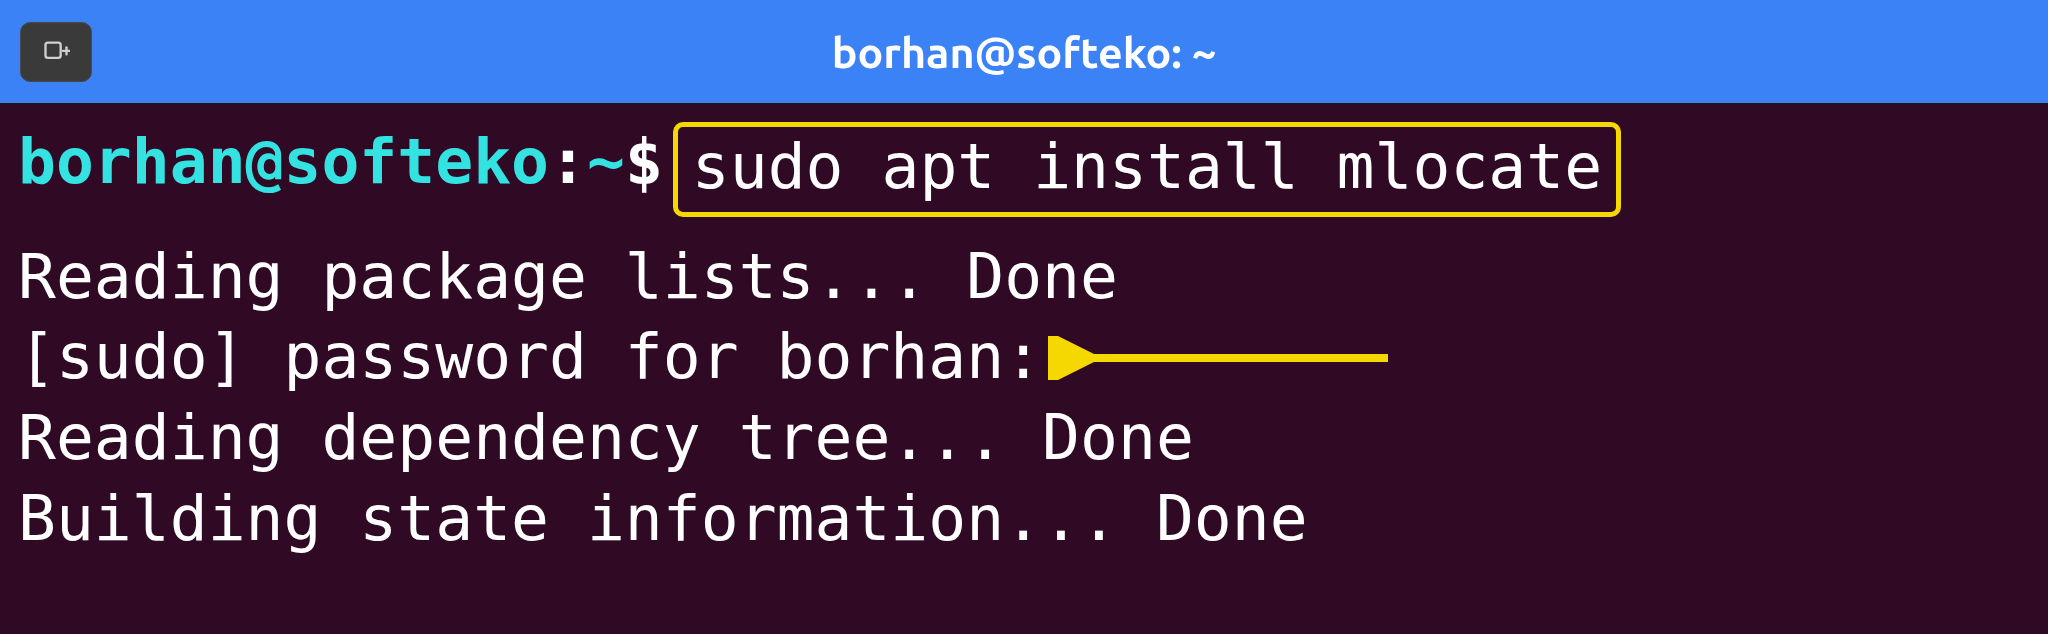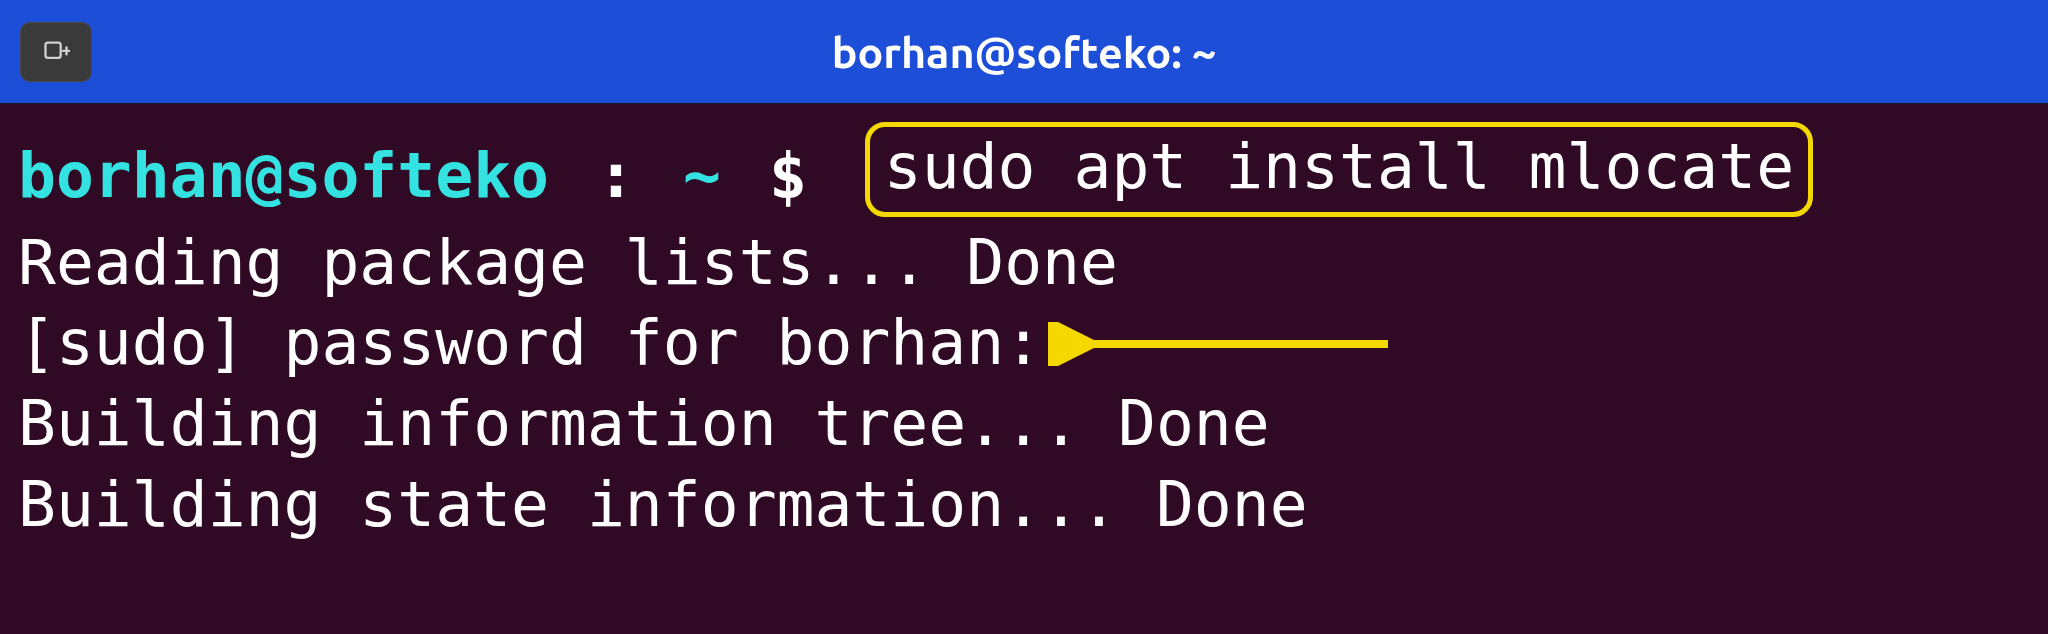--- a/index.html
+++ b/index.html
@@ -5,21 +5,21 @@
     * { margin: 0; padding: 0; box-sizing: border-box; }
     body {
       width: 2048px;
       height: 634px;
       background: #300a24;
       font-family: 'DejaVu Sans Mono', 'Ubuntu Mono', 'Consolas', monospace;
       overflow: hidden;
     }
     .titlebar {
       height: 104px;
-      background: #1d4ed8;
+      background: #3b82f6;
       display: flex;
       align-items: center;
       padding: 0 20px;
       position: relative;
       border-bottom: 1px solid #1a1a1a;
     }
     .new-tab-btn {
       width: 72px;
       height: 60px;
       background: #3a3a3a;
@@ -45,45 +45,44 @@
     }
     .terminal-body {
       padding: 18px 18px 0 18px;
       font-size: 63px;
       line-height: 1.28;
       font-family: 'DejaVu Sans Mono', 'Ubuntu Mono', 'Consolas', monospace;
       position: relative;
     }
     .prompt-line {
       display: flex;
-      align-items: flex-end;
+      align-items: flex-start;
       flex-wrap: nowrap;
-      margin-bottom: 6px;
-      gap: 48px;
+      margin-bottom: 20px;
     }
     .prompt-user {
       color: #34e2e2;
       font-weight: bold;
     }
     .prompt-colon {
       color: #ffffff;
       font-weight: bold;
     }
     .prompt-path {
       color: #34e2e2;
       font-weight: bold;
     }
     .prompt-dollar {
       color: #ffffff;
       font-weight: bold;
       margin-right: 10px;
     }
     .cmd-box {
       border: 5px solid #f5d800;
-      border-radius: 20px;
+      border-radius: 10px;
       padding: 0 14px 4px 14px;
       color: #ffffff;
       white-space: pre;
     }
     .output-line {
       color: #ffffff;
       white-space: pre;
     }
     .line2 {
       position: relative;
@@ -130,15 +129,15 @@
       <svg width="360" height="44" viewBox="0 0 360 44">
         <defs>
           <marker id="ah" markerWidth="14" markerHeight="14" refX="3" refY="7" orient="auto">
             <polygon points="14,0 0,7 14,14" fill="#f5d800"></polygon>
           </marker>
         </defs>
         <line x1="340" y1="22" x2="30" y2="22" stroke="#f5d800" stroke-width="8" marker-end="url(#ah)"></line>
       </svg>
     </span>
   </div>
-  <div class="output-line">Building information tree... Done</div>
+  <div class="output-line">Reading dependency tree... Done</div>
   <div class="output-line">Building state information... Done</div>
 </div>
 
 </body></html>

